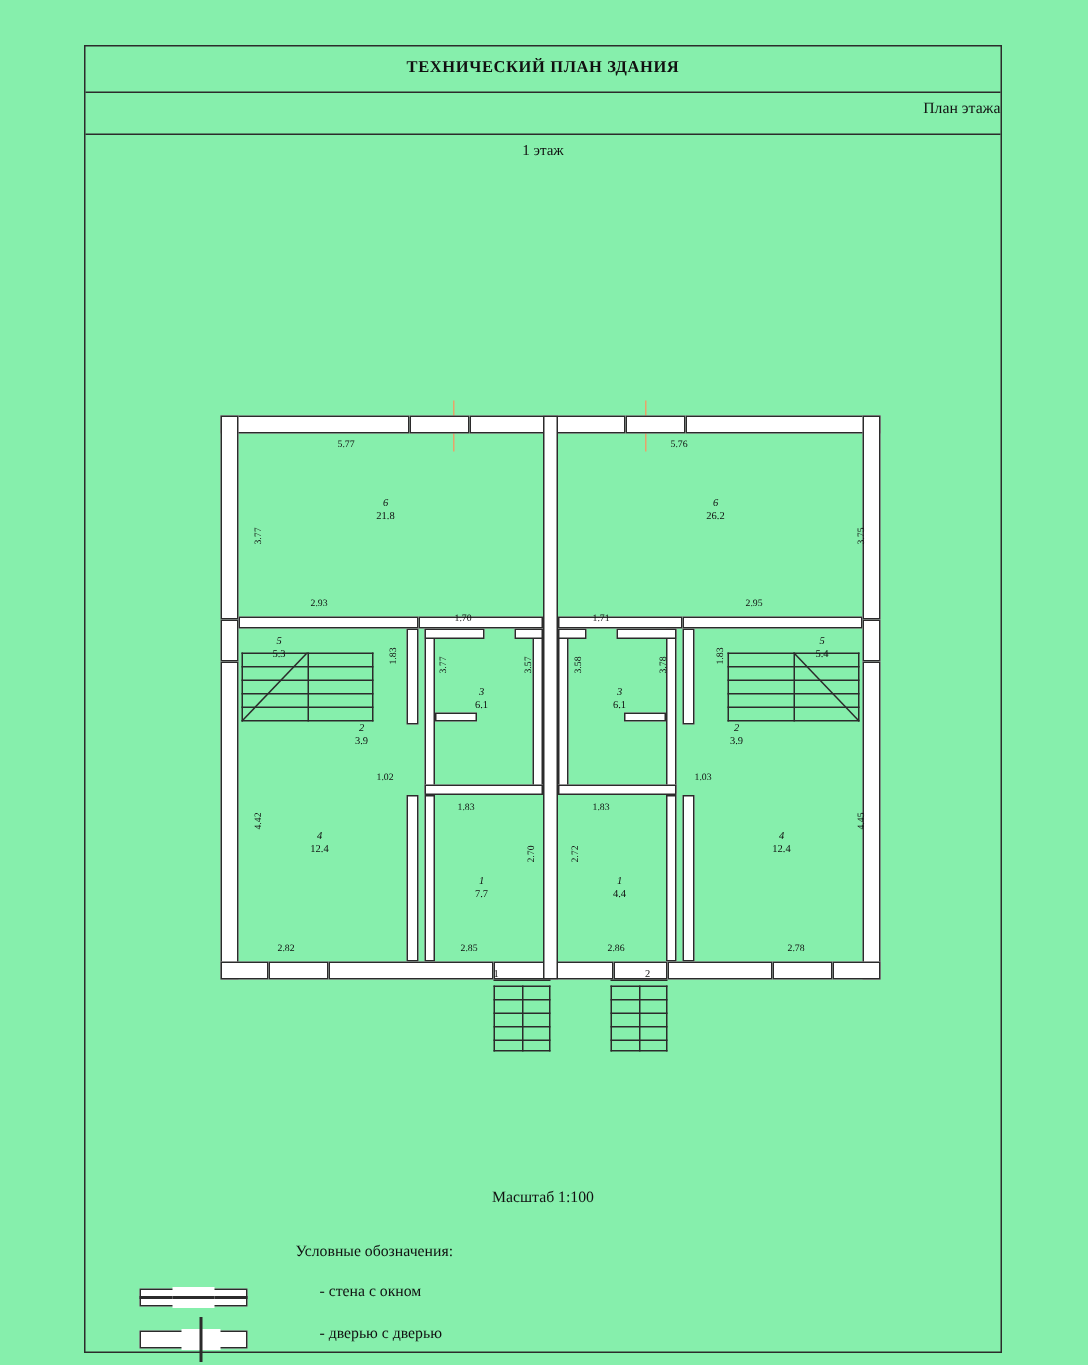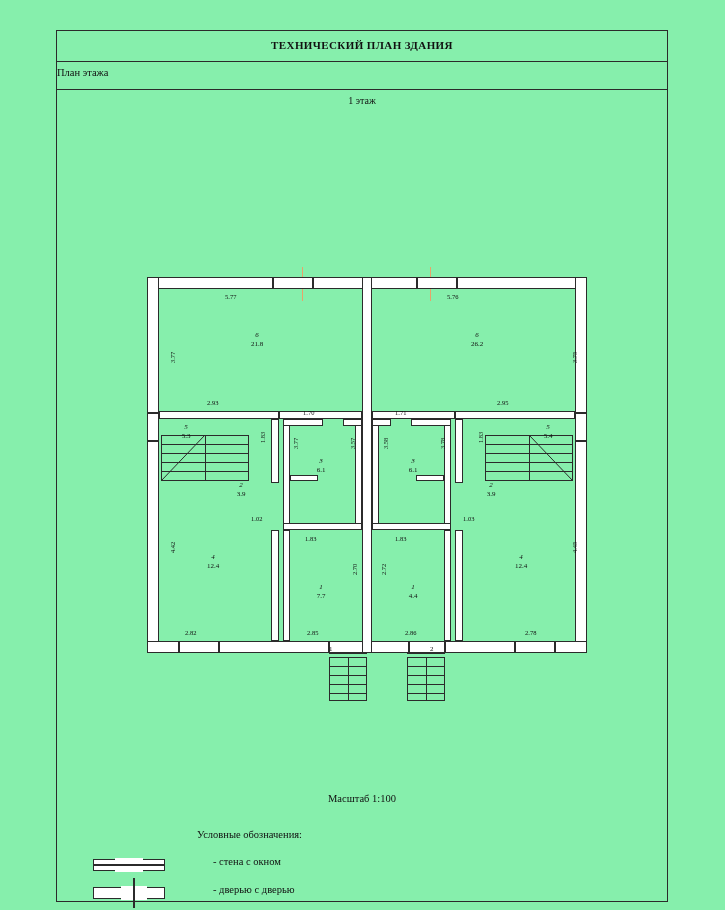--- a/index.html
+++ b/index.html
@@ -25,22 +25,22 @@
   .hdr1{top:30px;}
   .hdr2{top:58px;}
   .title{
     position:absolute;left:0;right:0;top:8px;
     text-align:center;
     font-size:11px;font-weight:bold;
     letter-spacing:.4px;
     color:#111;
   }
   .subtitle{
-    position:absolute;left:0;right:0;top:36px;
-    text-align:left;font-size:10.5px;color:#111;
+    position:absolute;left:13px;right:0;top:36px;
+    text-align:right;font-size:10.5px;color:#111;
   }
   .floorlabel{
     position:absolute;left:0;right:0;top:64px;
     text-align:center;font-size:10px;color:#111;
   }
   .scale{
     position:absolute;left:0;right:0;top:762px;
     text-align:center;font-size:10.5px;color:#111;
   }
   .legend-title{

